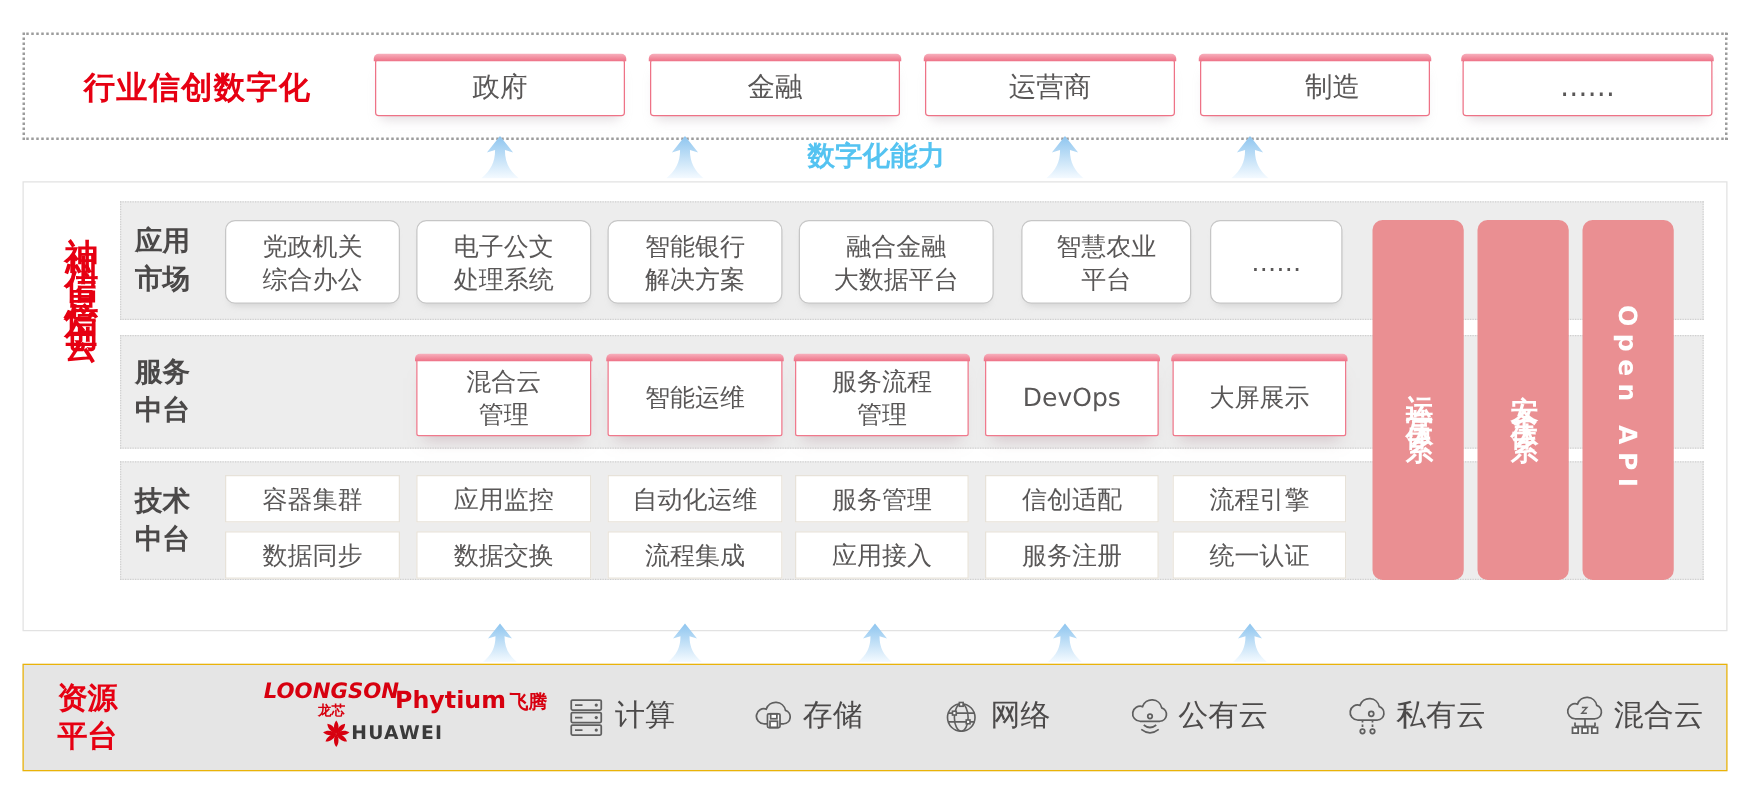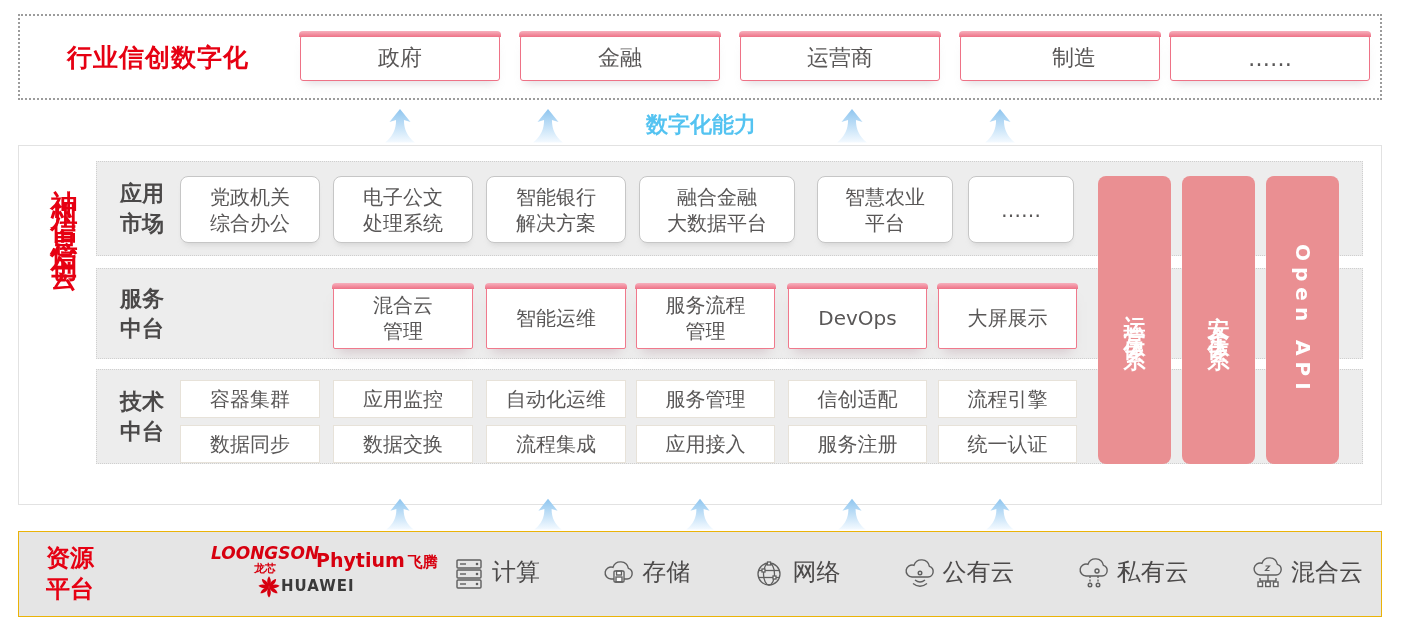--- a/index.html
+++ b/index.html
@@ -7,21 +7,21 @@
   body {
     width:1402px; height:632px; position:relative; overflow:hidden;
     font-family:"DejaVu Sans","Liberation Sans",sans-serif;
     color:#595757;
   }
   .abs { position:absolute; }
   .pre { white-space:pre-line; }
 
   
   .top-banner {
-    left:18px; top:14px; width:1364px; height:86px;
+    left:18px; top:26px; width:1364px; height:86px;
     border:2px dotted #9c9c9c; background:#ffffff;
   }
   .top-banner-title {
     left:47px; top:0; height:100%; display:flex; align-items:center;
     color:#e60012; font-size:25px; font-weight:bold; letter-spacing:1px;
   }
   .industry-chip {
     top:19px; height:46px; background:#ffffff;
     border:1px solid #ee7286; border-radius:3px;
     display:flex; align-items:center; justify-content:center;
@@ -49,21 +49,21 @@
   .platform-title {
     left:24px; top:22px; height:310px; width:42px;
     writing-mode:vertical-rl; text-orientation:upright;
     color:#e60012; font-size:27px; font-weight:bold; letter-spacing:13px;
     display:flex; align-items:center;
   }
   .band {
     left:77px; width:1267px; background:#ededed; border:1px dotted #cfcfcf;
   }
   .band-label {
-    left:12px; top:0; height:100%; width:66px;
+    left:0; top:0; height:100%; width:66px;
     display:flex; align-items:center; justify-content:center; text-align:center;
     font-size:22px; font-weight:bold; color:#4a4848; line-height:1.35;
   }
   .white-card {
     background:#ffffff; border:1px solid #c6c6c6; border-radius:8px;
     display:flex; align-items:center; justify-content:center; text-align:center;
     font-size:20px; line-height:1.3; color:#595757;
     box-shadow:0 5px 6px -4px rgba(160,160,160,.4);
   }
   .pink-card {
@@ -134,21 +134,21 @@
   <div class="abs top-banner-title">行业信创数字化</div>
   <div class="abs industry-chip" style="left:280px;width:200px;">
       <span>政府</span>
     </div>
   <div class="abs industry-chip" style="left:500px;width:200px;">
       <span>金融</span>
     </div>
   <div class="abs industry-chip" style="left:720px;width:200px;">
       <span>运营商</span>
     </div>
-  <div class="abs industry-chip" style="left:940px;width:200px;padding-left:28px;">
+  <div class="abs industry-chip" style="left:940px;width:184px;padding-left:28px;">
       <span>制造</span>
     </div>
   <div class="abs industry-chip" style="left:1150px;width:200px;">
       <span>……</span>
     </div>
 </div>
 
 <div class="abs capability-label">数字化能力</div>
 <svg class="abs up-arrow" style="left:383px;top:108px;" viewBox="0 0 36 40">
     <use href="#arrowPath" fill="url(#arrowGrad)"></use>

